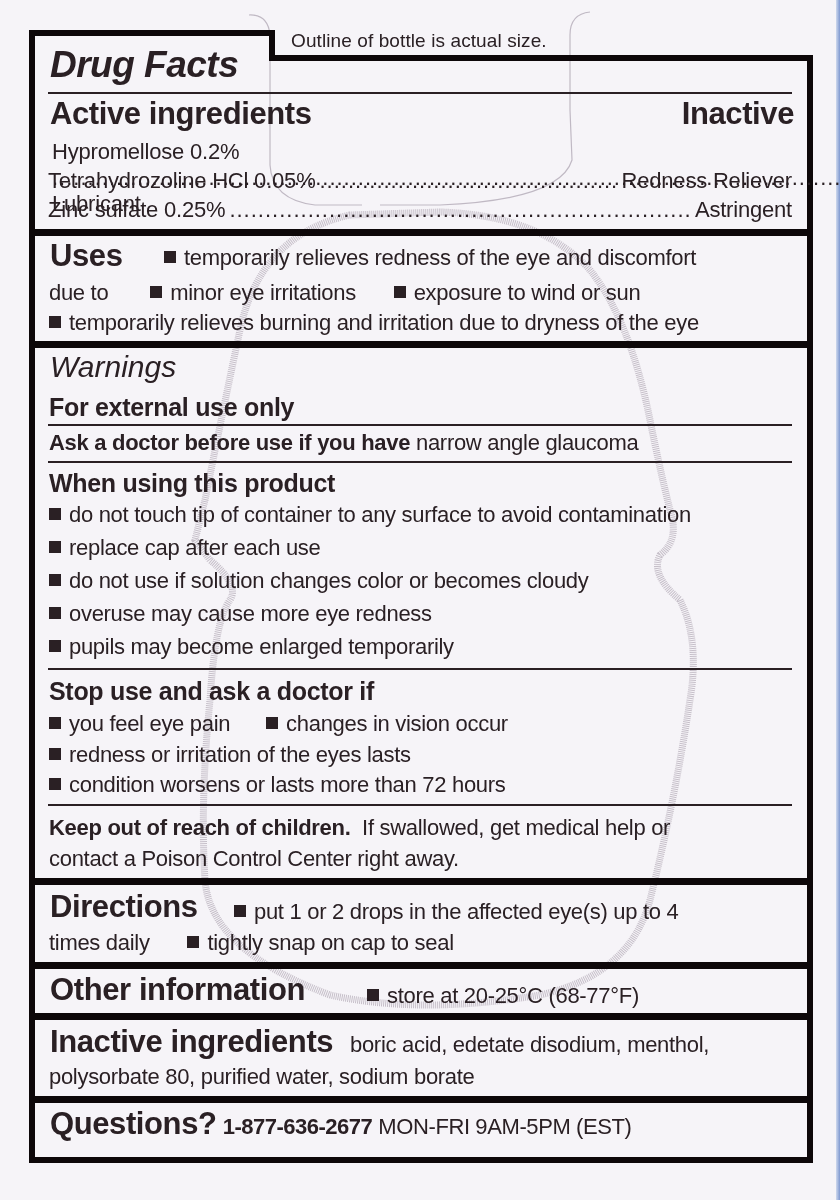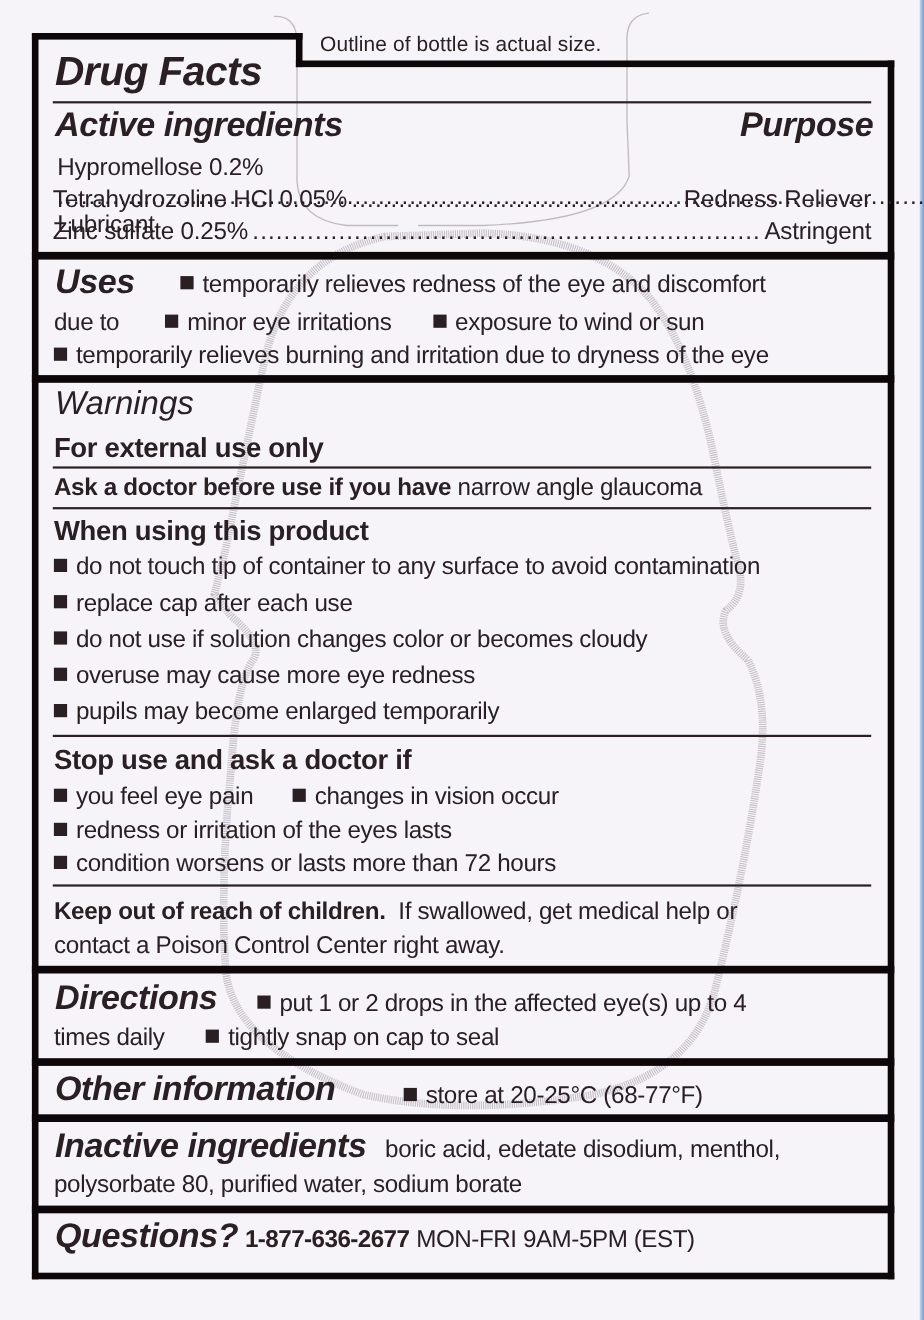--- a/index.html
+++ b/index.html
@@ -23,21 +23,21 @@
     .frame-top1  { position:absolute; left:29px; top:30px; width:246px; height:6px; background:#0d0709; }
     .frame-notch { position:absolute; left:269px; top:30px; width:6px; height:31px; background:#0d0709; }
     .frame-top2  { position:absolute; left:269px; top:55px; width:544px; height:6px; background:#0d0709; }
     .frame-bottom{ position:absolute; left:29px; top:1157px; width:784px; height:6px; background:#0d0709; }
 
     .sep { position:absolute; left:29px; width:784px; background:#0d0709; }
     .hr  { position:absolute; left:48px; width:744px; height:2px; background:#2a2024; }
 
     .t { position:absolute; white-space:nowrap; }
     .h-xl { font-size: 37px; font-weight: bold; font-style: italic; letter-spacing: -0.5px; }
-    .h-lg { font-size: 31px; font-weight: bold; font-style: italic; letter-spacing: -0.4px; }
+    .h-lg { font-size: 31px; font-weight: bold; letter-spacing: -0.4px; }
     .h-md { font-size: 30px; font-style: italic; font-weight: normal; }
     .body { font-size: 22px; letter-spacing: -0.3px; }
     .bold { font-weight: bold; }
     .sub  { font-size: 25px; font-weight: bold; letter-spacing: -0.3px; }
     .bullet {
       display:inline-block; width:12px; height:12px; background:#2a2024;
       vertical-align: 2px; margin-right: 8px;
     }
     .row { position:absolute; left:48px; width:744px; display:flex; align-items:baseline; font-size:22px; letter-spacing:-0.2px; }
     .row .fill { flex:1; overflow:hidden; white-space:nowrap; margin: 0 4px; }
@@ -68,21 +68,21 @@
 <div class="frame-top1"></div>
 <div class="frame-notch"></div>
 <div class="frame-top2"></div>
 <div class="frame-bottom"></div>
 
 <div class="t h-xl" style="left:50px; top:44px;">Drug Facts</div>
 <div class="hr" style="top:92px;"></div>
 
 <section>
   <div class="t h-lg" style="left:50px; top:96px;">Active ingredients</div>
-  <div class="t h-lg" style="right:46px; top:96px;">Purpose</div>
+  <div class="t h-lg" style="right:46px; top:96px;">Inactive</div>
 
   <div class="row" style="top:139px;flex-direction:column;">
     <span>Hypromellose 0.2%</span>
     <span class="fill"></span>
     <span>Lubricant</span>
   </div>
   <div class="row" style="top:168px;">
     <span>Tetrahydrozoline HCl 0.05%</span>
     <span class="fill"></span>
     <span>Redness Reliever</span>

